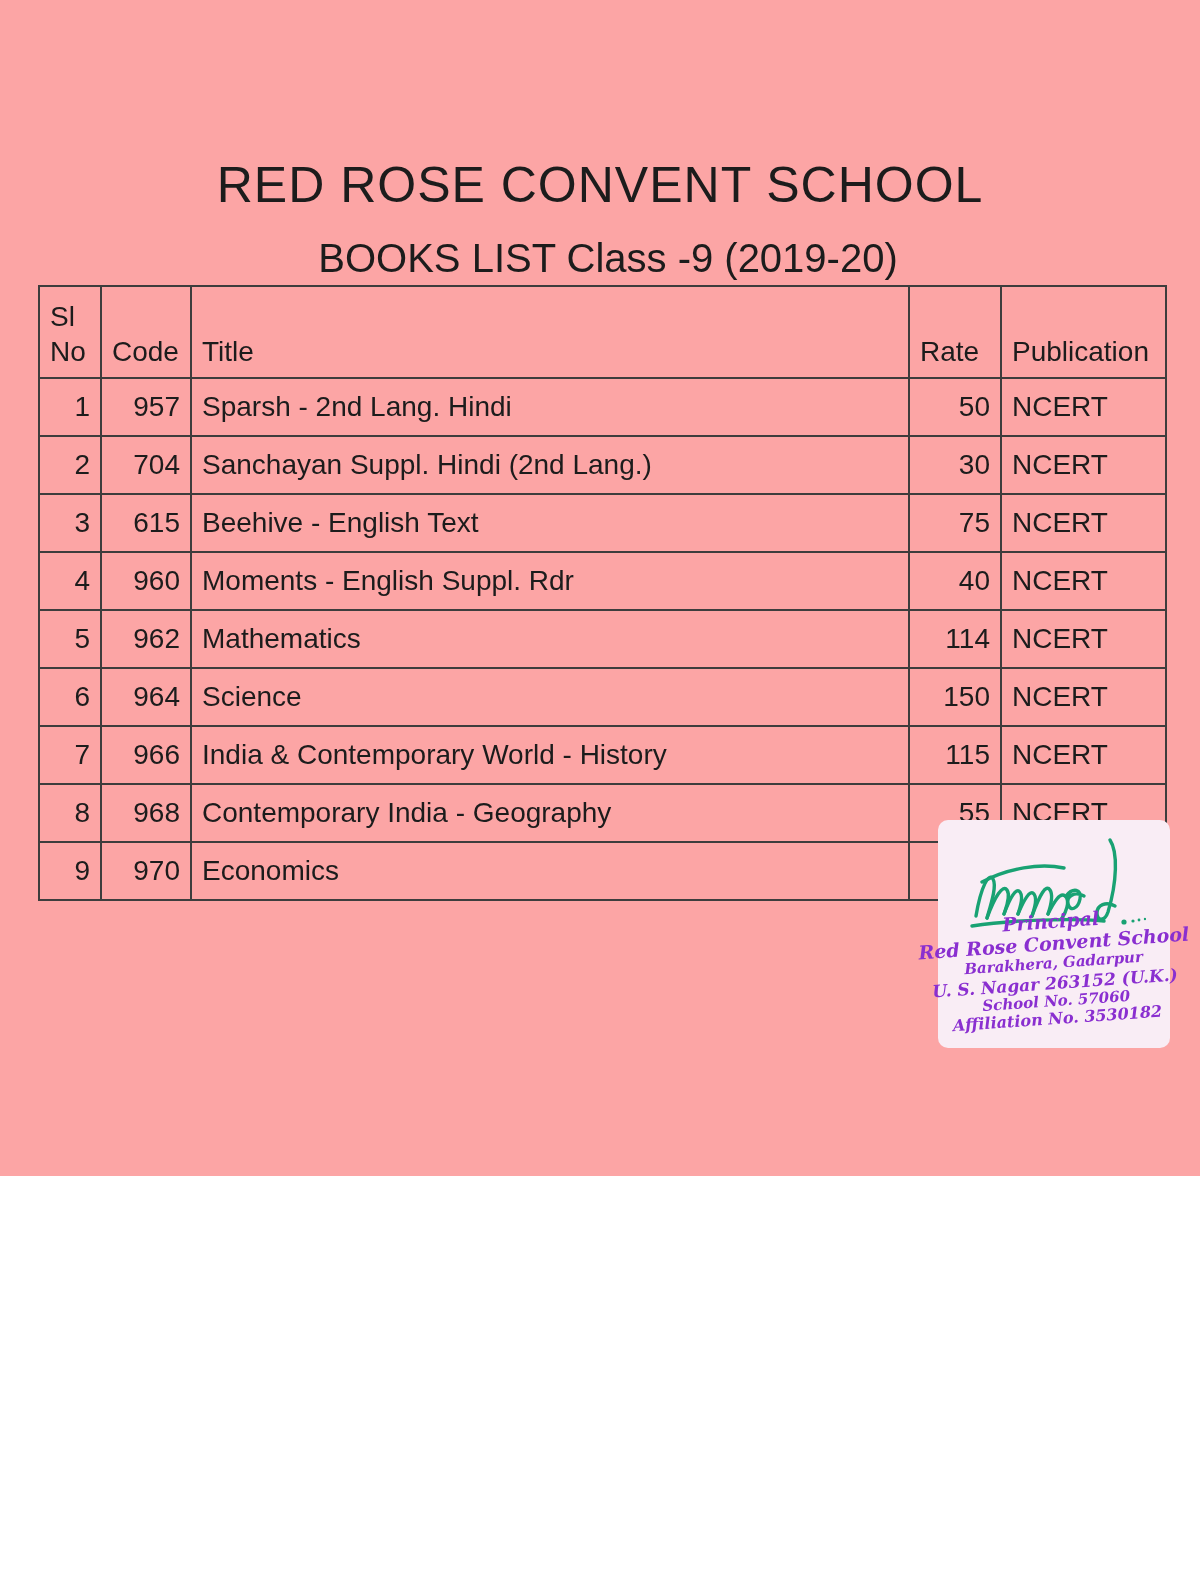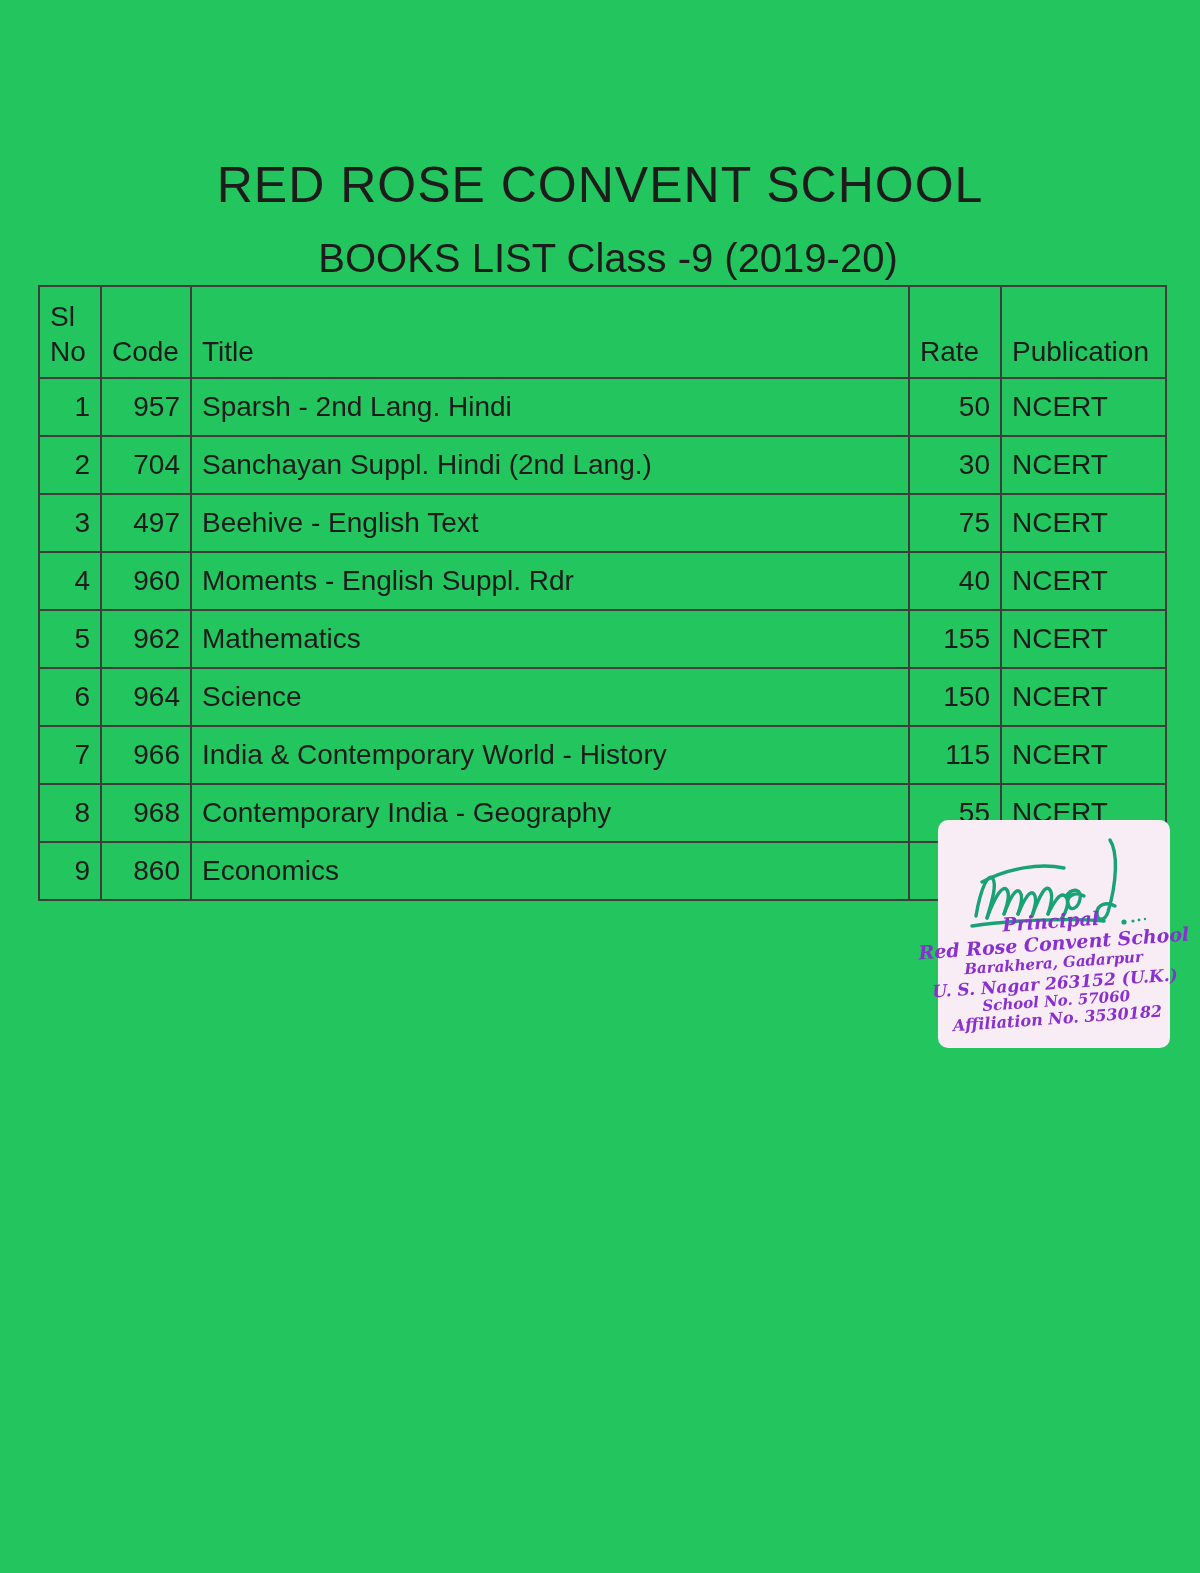--- a/index.html
+++ b/index.html
@@ -7,22 +7,22 @@
     --border_color: #3d3d3d;
     --stamp_bg: #f9edf5;
     --stamp_text: #8a2fd0;
     --signature_green: #19a273;
   }
   * { box-sizing: border-box; }
   html, body { margin: 0; padding: 0; background: #ffffff; }
   .page {
     position: relative;
     width: 1200px;
-    height: 1573px;
-    background: #22c55e;
+    height: 1176px;
+    background: #fca5a5;
     font-family: "Liberation Sans", sans-serif;
     color: var(--ink);
     overflow: hidden;
   }
   .doc-title {
     position: absolute;
     top: 156px;
     left: 0;
     width: 100%;
     margin: 0;
@@ -147,37 +147,37 @@
         </tr>
         <tr>
           <td class="cell-sl_no">2</td>
           <td class="cell-code">704</td>
           <td class="cell-title">Sanchayan Suppl. Hindi (2nd Lang.)</td>
           <td class="cell-rate">30</td>
           <td class="cell-publication">NCERT</td>
         </tr>
         <tr>
           <td class="cell-sl_no">3</td>
-          <td class="cell-code">497</td>
+          <td class="cell-code">615</td>
           <td class="cell-title">Beehive - English Text</td>
           <td class="cell-rate">75</td>
           <td class="cell-publication">NCERT</td>
         </tr>
         <tr>
           <td class="cell-sl_no">4</td>
           <td class="cell-code">960</td>
           <td class="cell-title">Moments - English Suppl. Rdr</td>
           <td class="cell-rate">40</td>
           <td class="cell-publication">NCERT</td>
         </tr>
         <tr>
           <td class="cell-sl_no">5</td>
           <td class="cell-code">962</td>
           <td class="cell-title">Mathematics</td>
-          <td class="cell-rate">155</td>
+          <td class="cell-rate">114</td>
           <td class="cell-publication">NCERT</td>
         </tr>
         <tr>
           <td class="cell-sl_no">6</td>
           <td class="cell-code">964</td>
           <td class="cell-title">Science</td>
           <td class="cell-rate">150</td>
           <td class="cell-publication">NCERT</td>
         </tr>
         <tr>
@@ -189,21 +189,21 @@
         </tr>
         <tr>
           <td class="cell-sl_no">8</td>
           <td class="cell-code">968</td>
           <td class="cell-title">Contemporary India - Geography</td>
           <td class="cell-rate">55</td>
           <td class="cell-publication">NCERT</td>
         </tr>
         <tr>
           <td class="cell-sl_no">9</td>
-          <td class="cell-code">860</td>
+          <td class="cell-code">970</td>
           <td class="cell-title">Economics</td>
           <td class="cell-rate">50</td>
           <td class="cell-publication">NCERT</td>
         </tr>
       </tbody>
   </table>
 
   <div class="stamp">
     <svg class="sig" viewBox="0 0 180 102" xmlns="http://www.w3.org/2000/svg">
       <g fill="none" stroke="#19a273" stroke-width="3.4" stroke-linecap="round">

